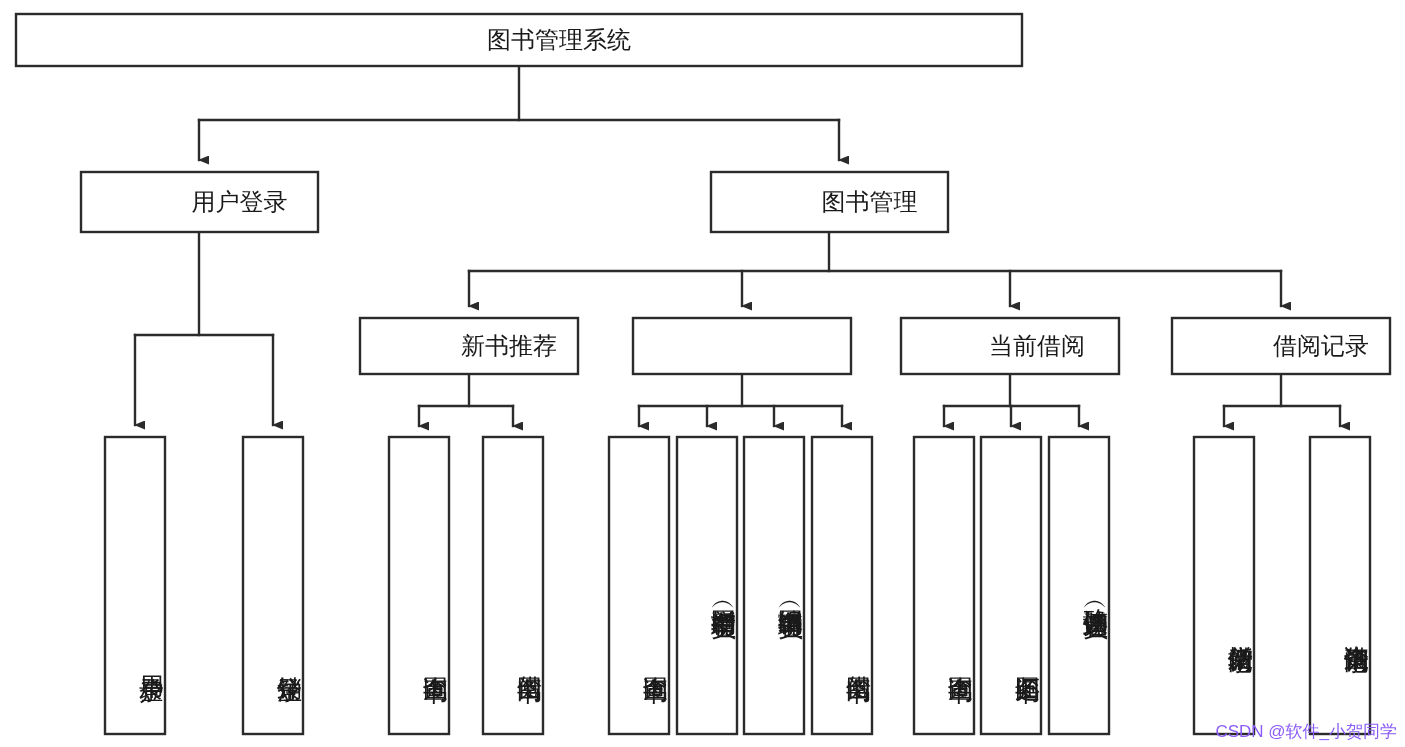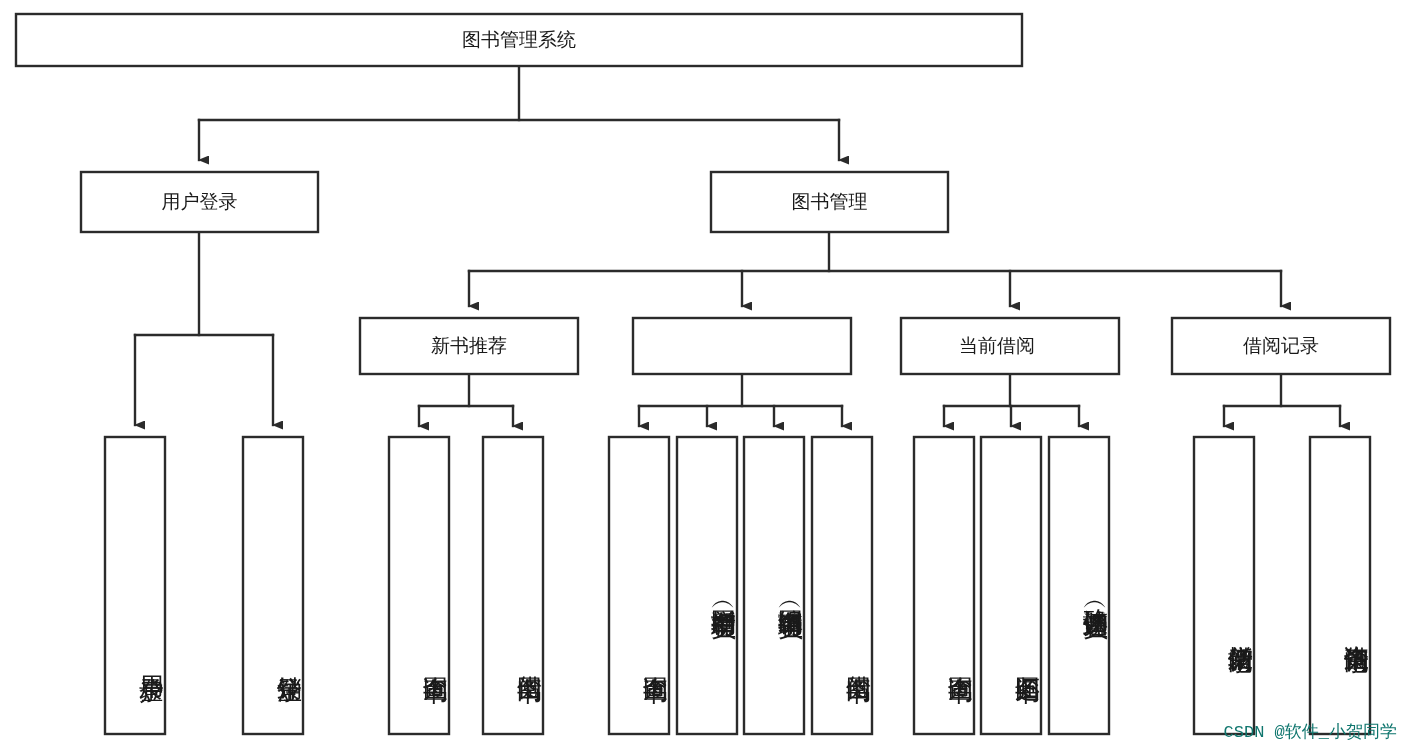--- a/index.html
+++ b/index.html
@@ -50,33 +50,34 @@
     letter-spacing: 1px;
     white-space: nowrap;
     pointer-events: none;
     font-family: "Liberation Sans", "DejaVu Sans", sans-serif;
   }
   .hlabel-box {
     position: absolute;
     display: flex;
     align-items: center;
     justify-content: center;
-    font-size: 19px;
+    font-size: 24px;
     color: #1a1a1a;
     white-space: nowrap;
     pointer-events: none;
     font-family: "Liberation Sans", "DejaVu Sans", sans-serif;
+    margin-left: 40px;
   }
   #watermark {
     position: absolute;
     right: 8px;
     bottom: 4px;
     font-size: 17px;
-    color: #0f766e;
-    font-family: Liberation Mono, monospace;
+    color: #8b5cf6;
+    font-family: Liberation Sans, sans-serif;
     white-space: nowrap;
   }
 </style>
 </head>
 <body>
 
 <div id="diagram-root">
 
   <svg id="flow-svg" viewBox="0 0 1405 747">
     <defs>

